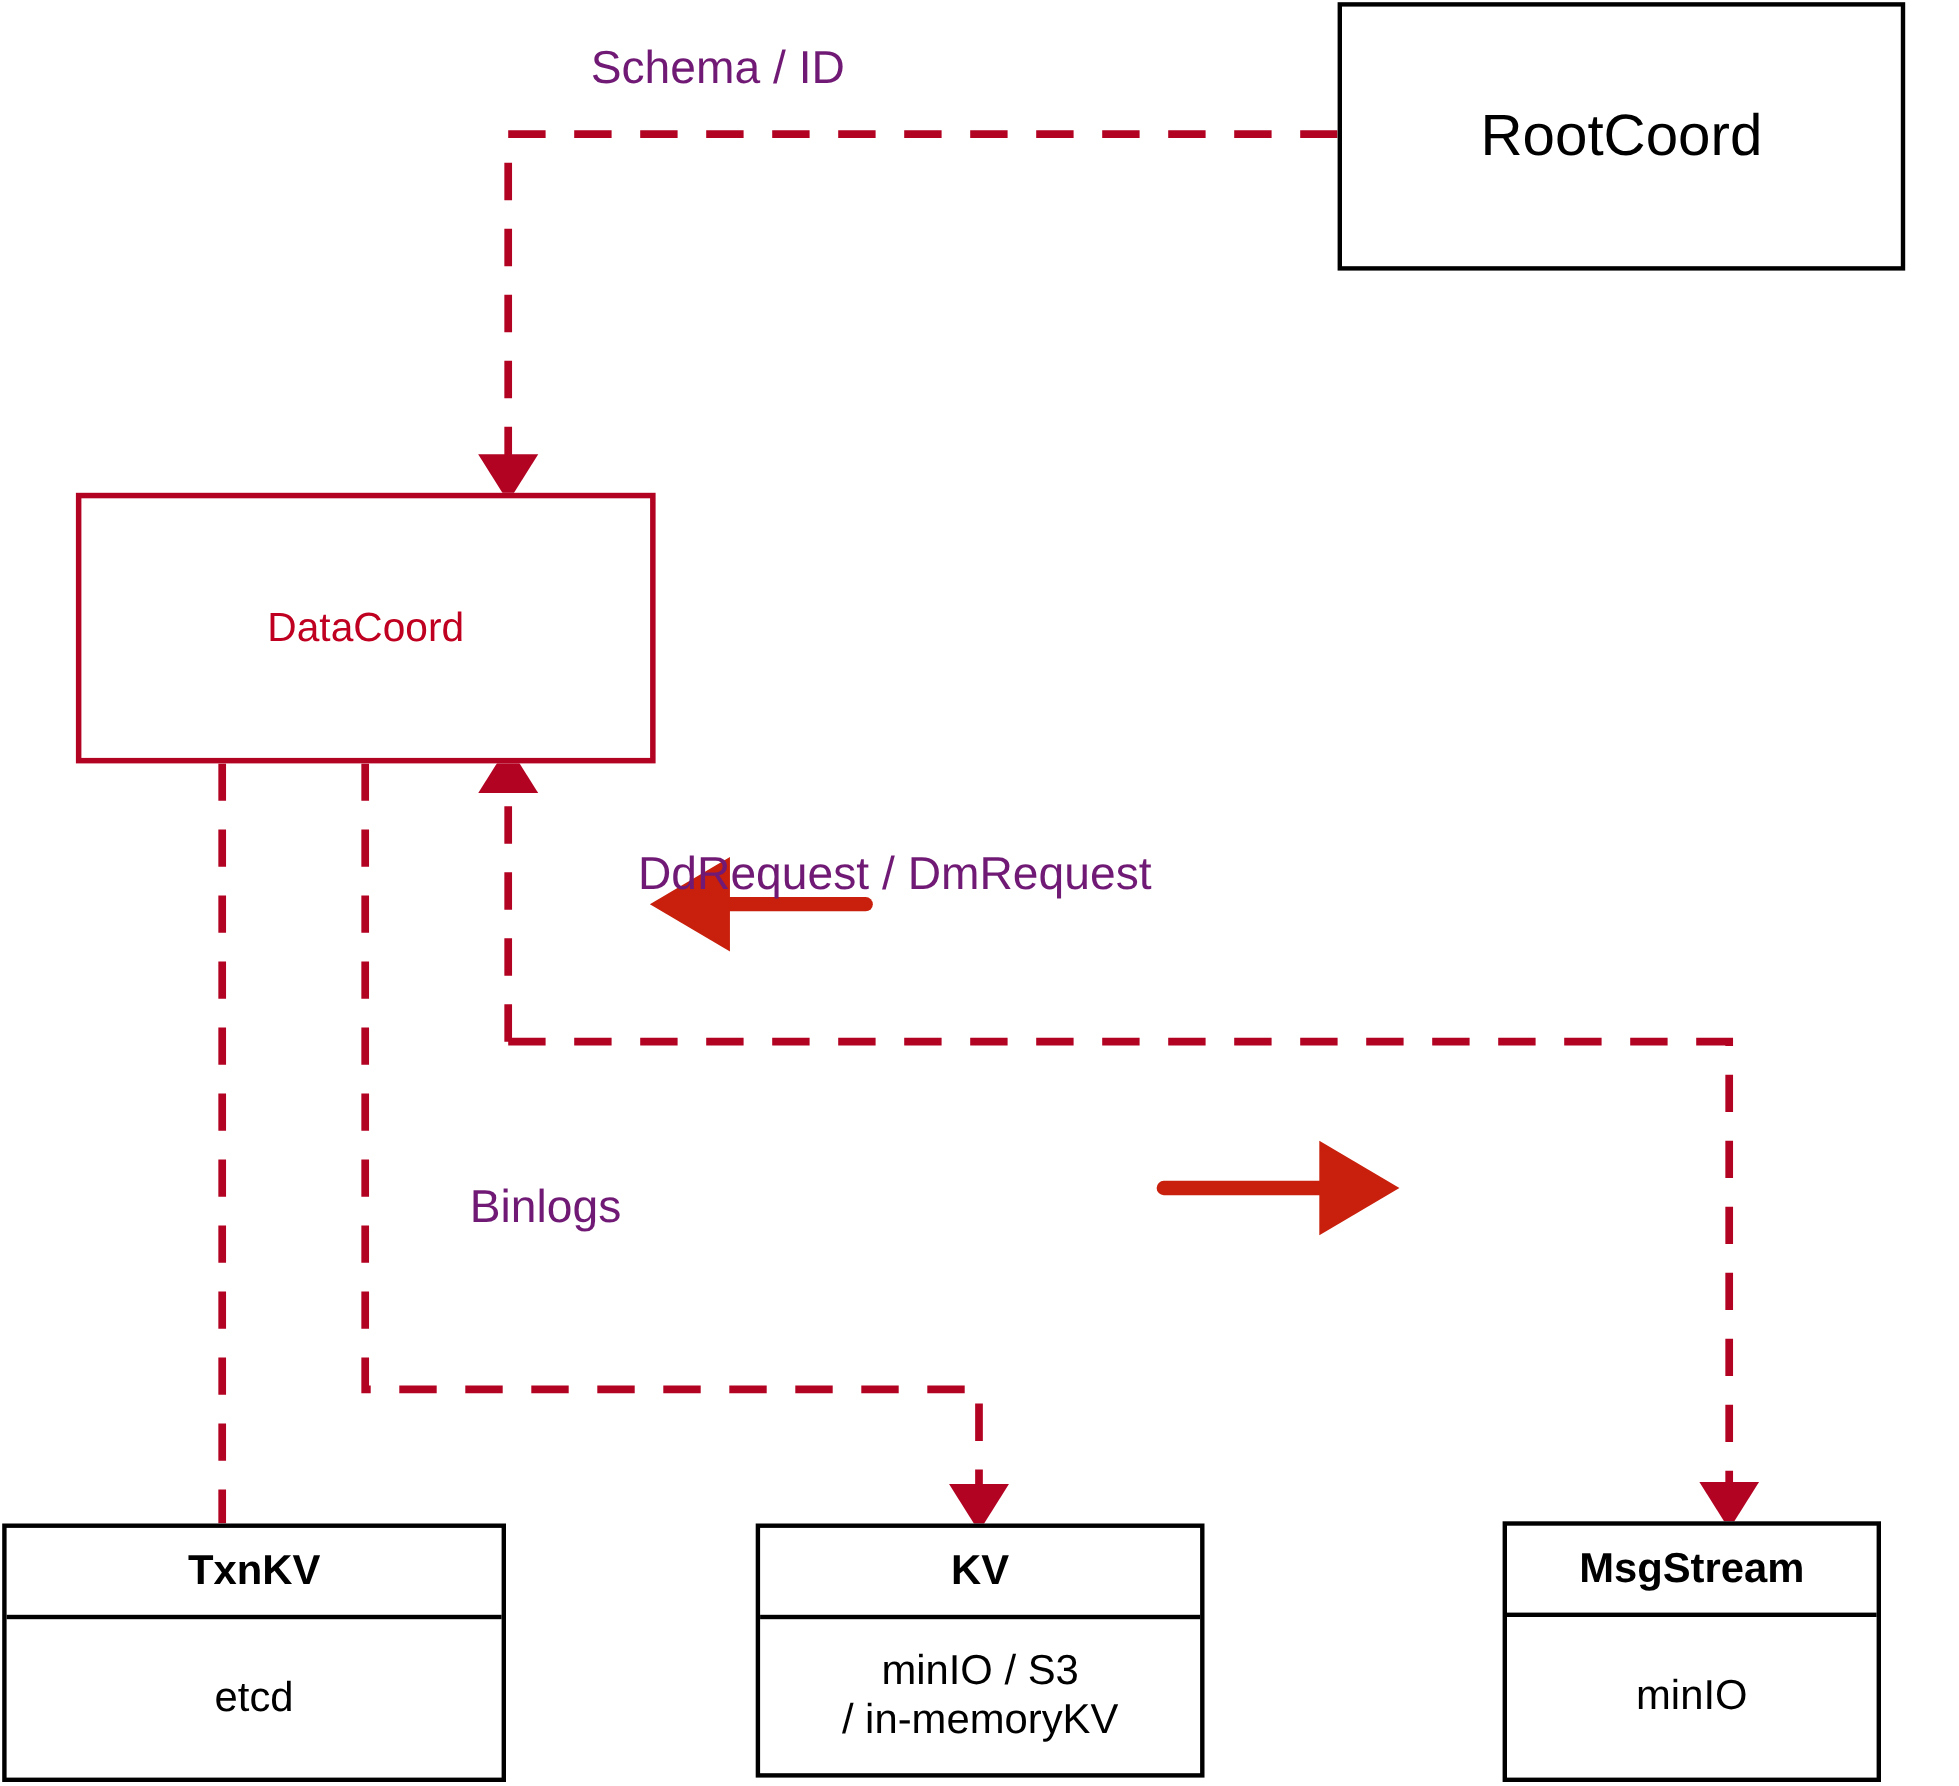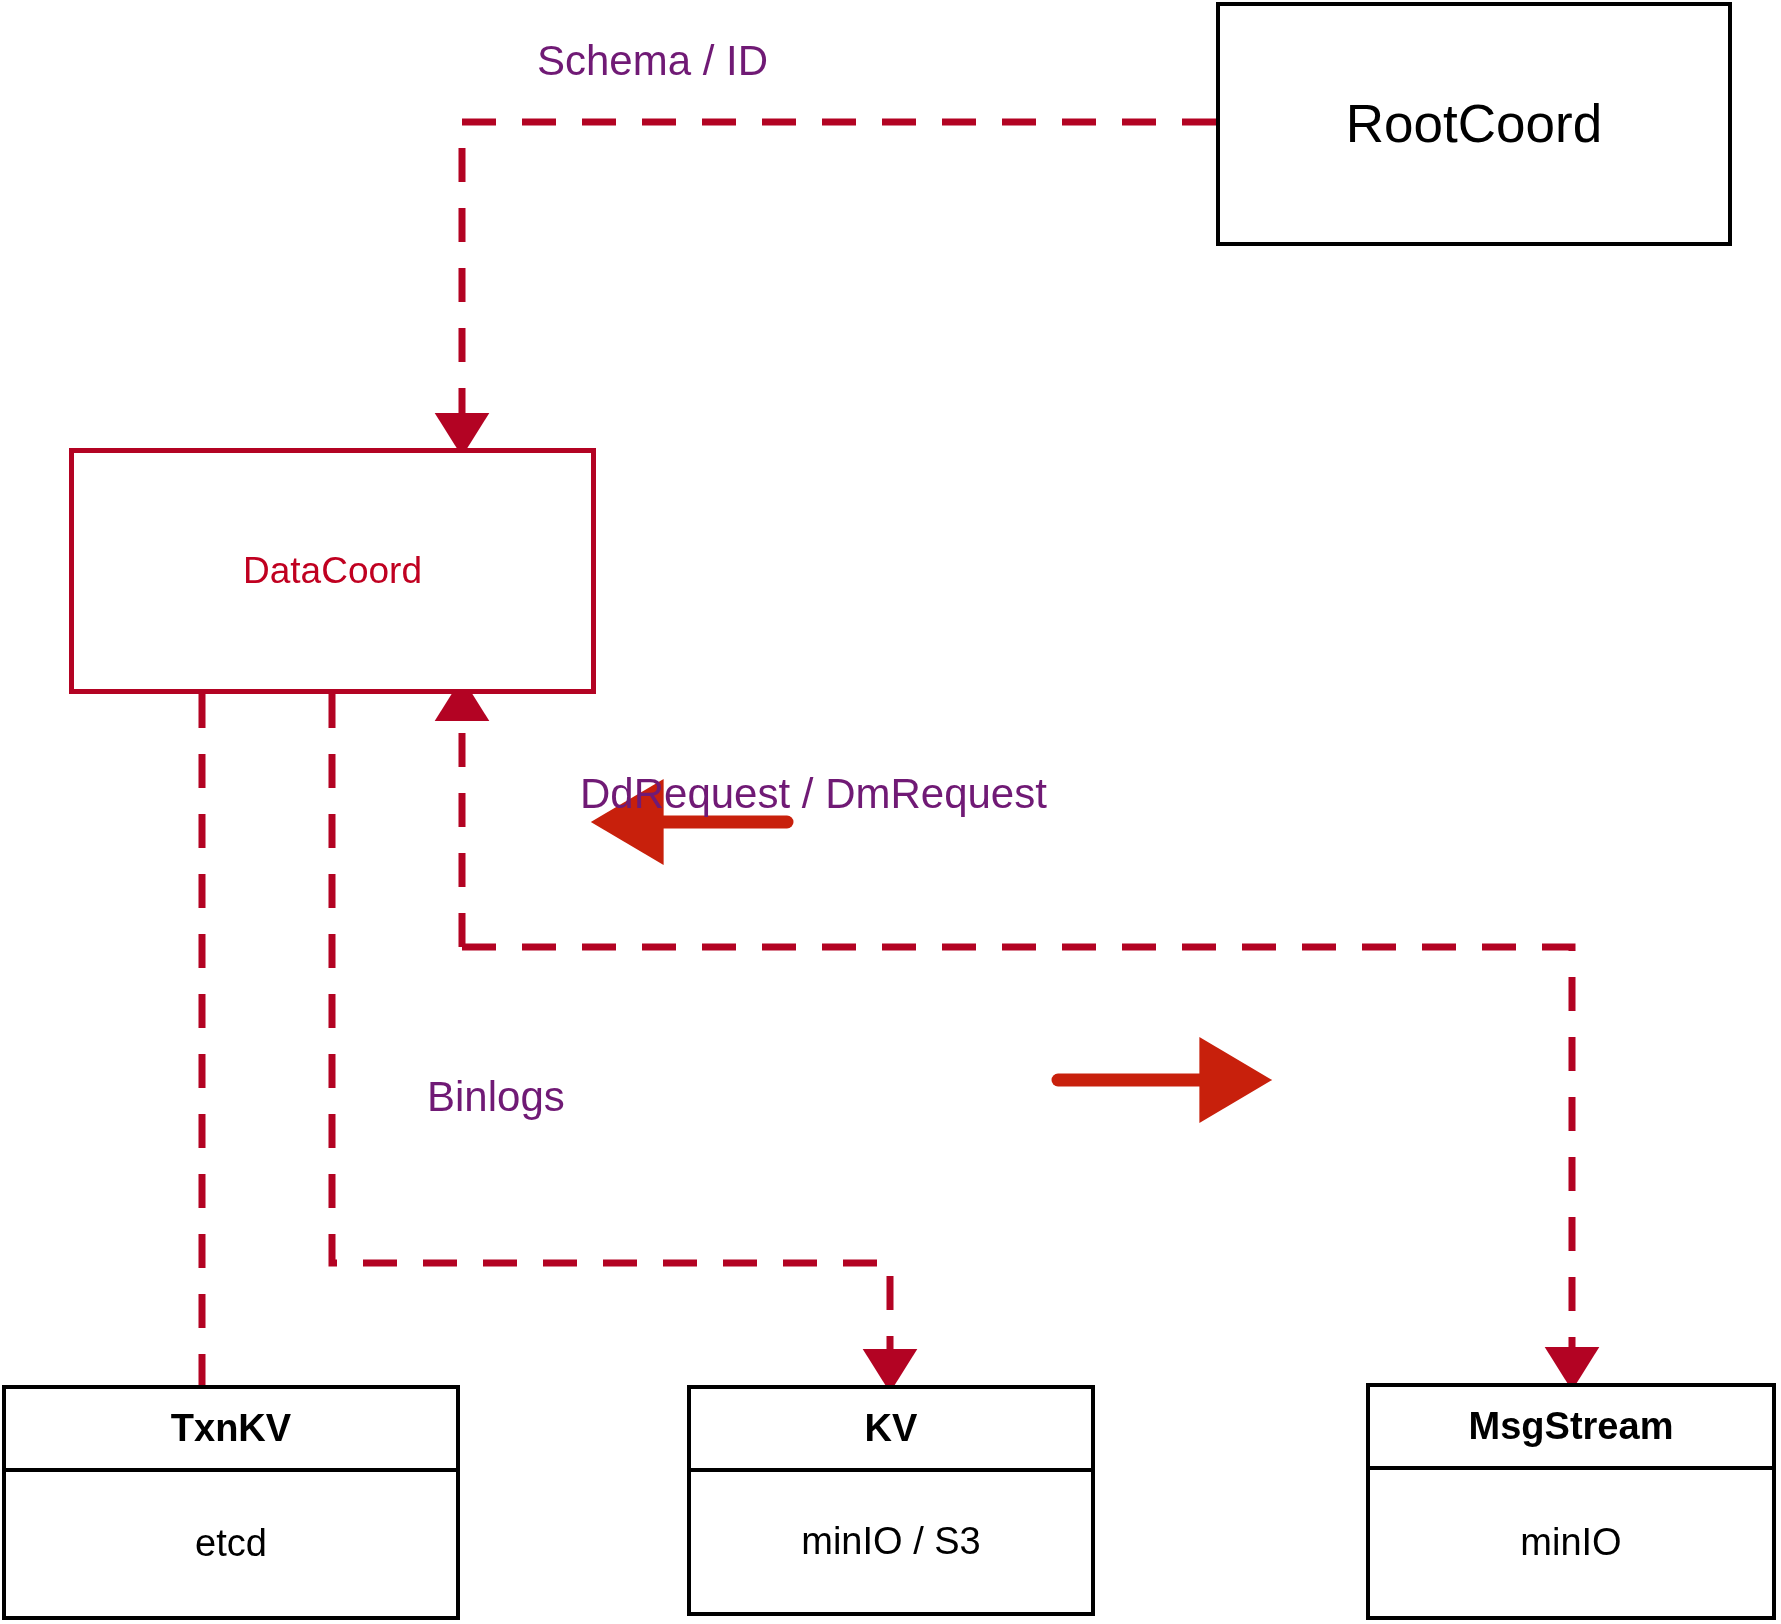--- a/index.html
+++ b/index.html
@@ -74,21 +74,21 @@
   .split .body {
     flex: 1 1 auto;
     display: flex; align-items: center; justify-content: center;
   }
   .split .body .node-label {
     font-size: 38px;
     color: #000000;
   }
   #txnkv { left: 2px;    top: 1385px; width: 458px; height: 235px; }
   #kv    { left: 687px;  top: 1385px; width: 408px; height: 231px; }
-  #msgstream { left: 1366px; top: 1383px; width: 410px; height: 237px; }
+  #msgstream { left: 1366px; top: 1383px; width: 344px; height: 237px; }
 
   .edge-label {
     position: absolute;
     font-size: 42px;
     color: #701a75;
     white-space: nowrap;
     line-height: 1;
   }
   #lbl-schema      { left: 537px;  top: 40px; }
   #lbl-ddrequest   { left: 580px;  top: 773px; }
@@ -144,20 +144,21 @@
     </div>
   </div>
 
   <div class="node black split" id="kv">
     <div class="head">
       <div class="node-label">KV</div>
     </div>
     <div class="body">
       <div class="node-label">
         <div>minIO / S3</div>
+        <div>/ in-memoryKV</div>
       </div>
     </div>
   </div>
 
   <div class="node black split" id="msgstream">
     <div class="head">
       <div class="node-label">MsgStream</div>
     </div>
     <div class="body">
       <div class="node-label">minIO</div>

